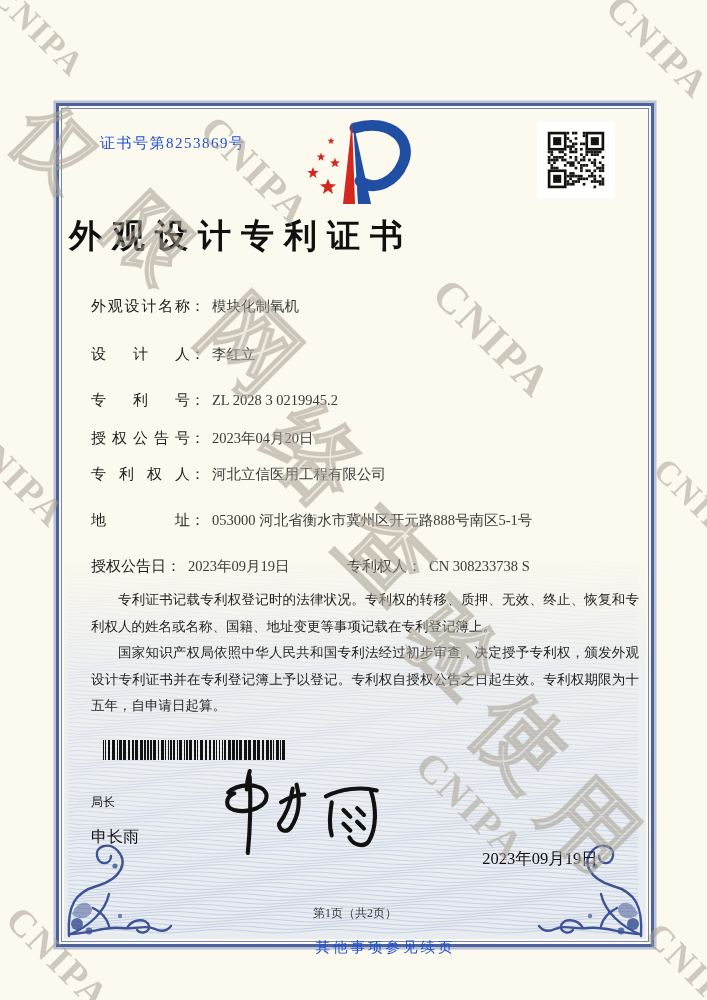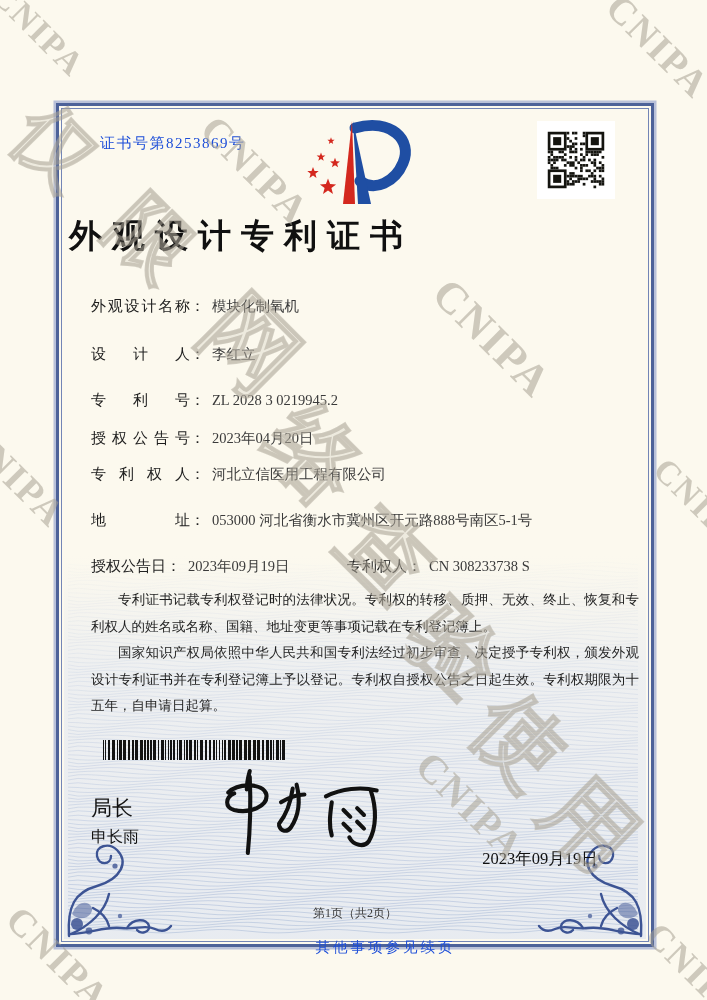--- a/index.html
+++ b/index.html
@@ -34,21 +34,21 @@
   .f-row{position:absolute;left:32px;width:548px;font-size:15px;color:#222;white-space:nowrap;}
   .f-label{display:inline-block;width:99px;text-align:justify;text-align-last:justify;vertical-align:bottom;color:#1d1d1d;}
   .f-colon{margin:0 2px 0 0;}
   .f-value{margin-left:5px;font-size:14.5px;color:#3a3a3a;}
   .grant-row{position:absolute;left:32px;top:451px;width:548px;font-size:15px;color:#222;white-space:nowrap;z-index:4;}
   .grant-right{position:absolute;left:256px;top:0;}
   .grant-row .f-value{font-size:14.5px;}
   .paras{position:absolute;left:32px;top:481px;width:548px;z-index:4;}
   .para{margin:0;font-size:13.5px;line-height:26.5px;text-indent:2em;color:#1f1f1f;text-align:justify;}
   .barcode{position:absolute;left:44px;top:634px;z-index:4;}
-  .signer-title{position:absolute;left:32px;top:688px;font-size:21px;color:#111;z-index:4;font-family:Liberation Sans, sans-serif;}
+  .signer-title{position:absolute;left:32px;top:688px;font-size:12px;color:#111;z-index:4;font-family:Liberation Sans, sans-serif;}
   .signer-name{position:absolute;left:32px;top:721px;font-size:16px;color:#111;z-index:4;font-family:"Liberation Sans",sans-serif;}
   .signature{position:absolute;left:140px;top:656px;z-index:4;}
   .issue-date{position:absolute;left:381px;top:742px;width:200px;text-align:center;font-size:16.5px;color:#111;z-index:4;}
   .page-info{position:absolute;left:0;top:799px;width:100%;text-align:center;font-size:12px;color:#3a3a3a;z-index:4;}
   .cont-note{position:absolute;left:0;top:938px;width:100%;text-align:center;font-size:14.5px;
              letter-spacing:3px;color:#1d4ed8;z-index:4;padding-left:32px;}
 </style>
 </head>
 <body>
 

